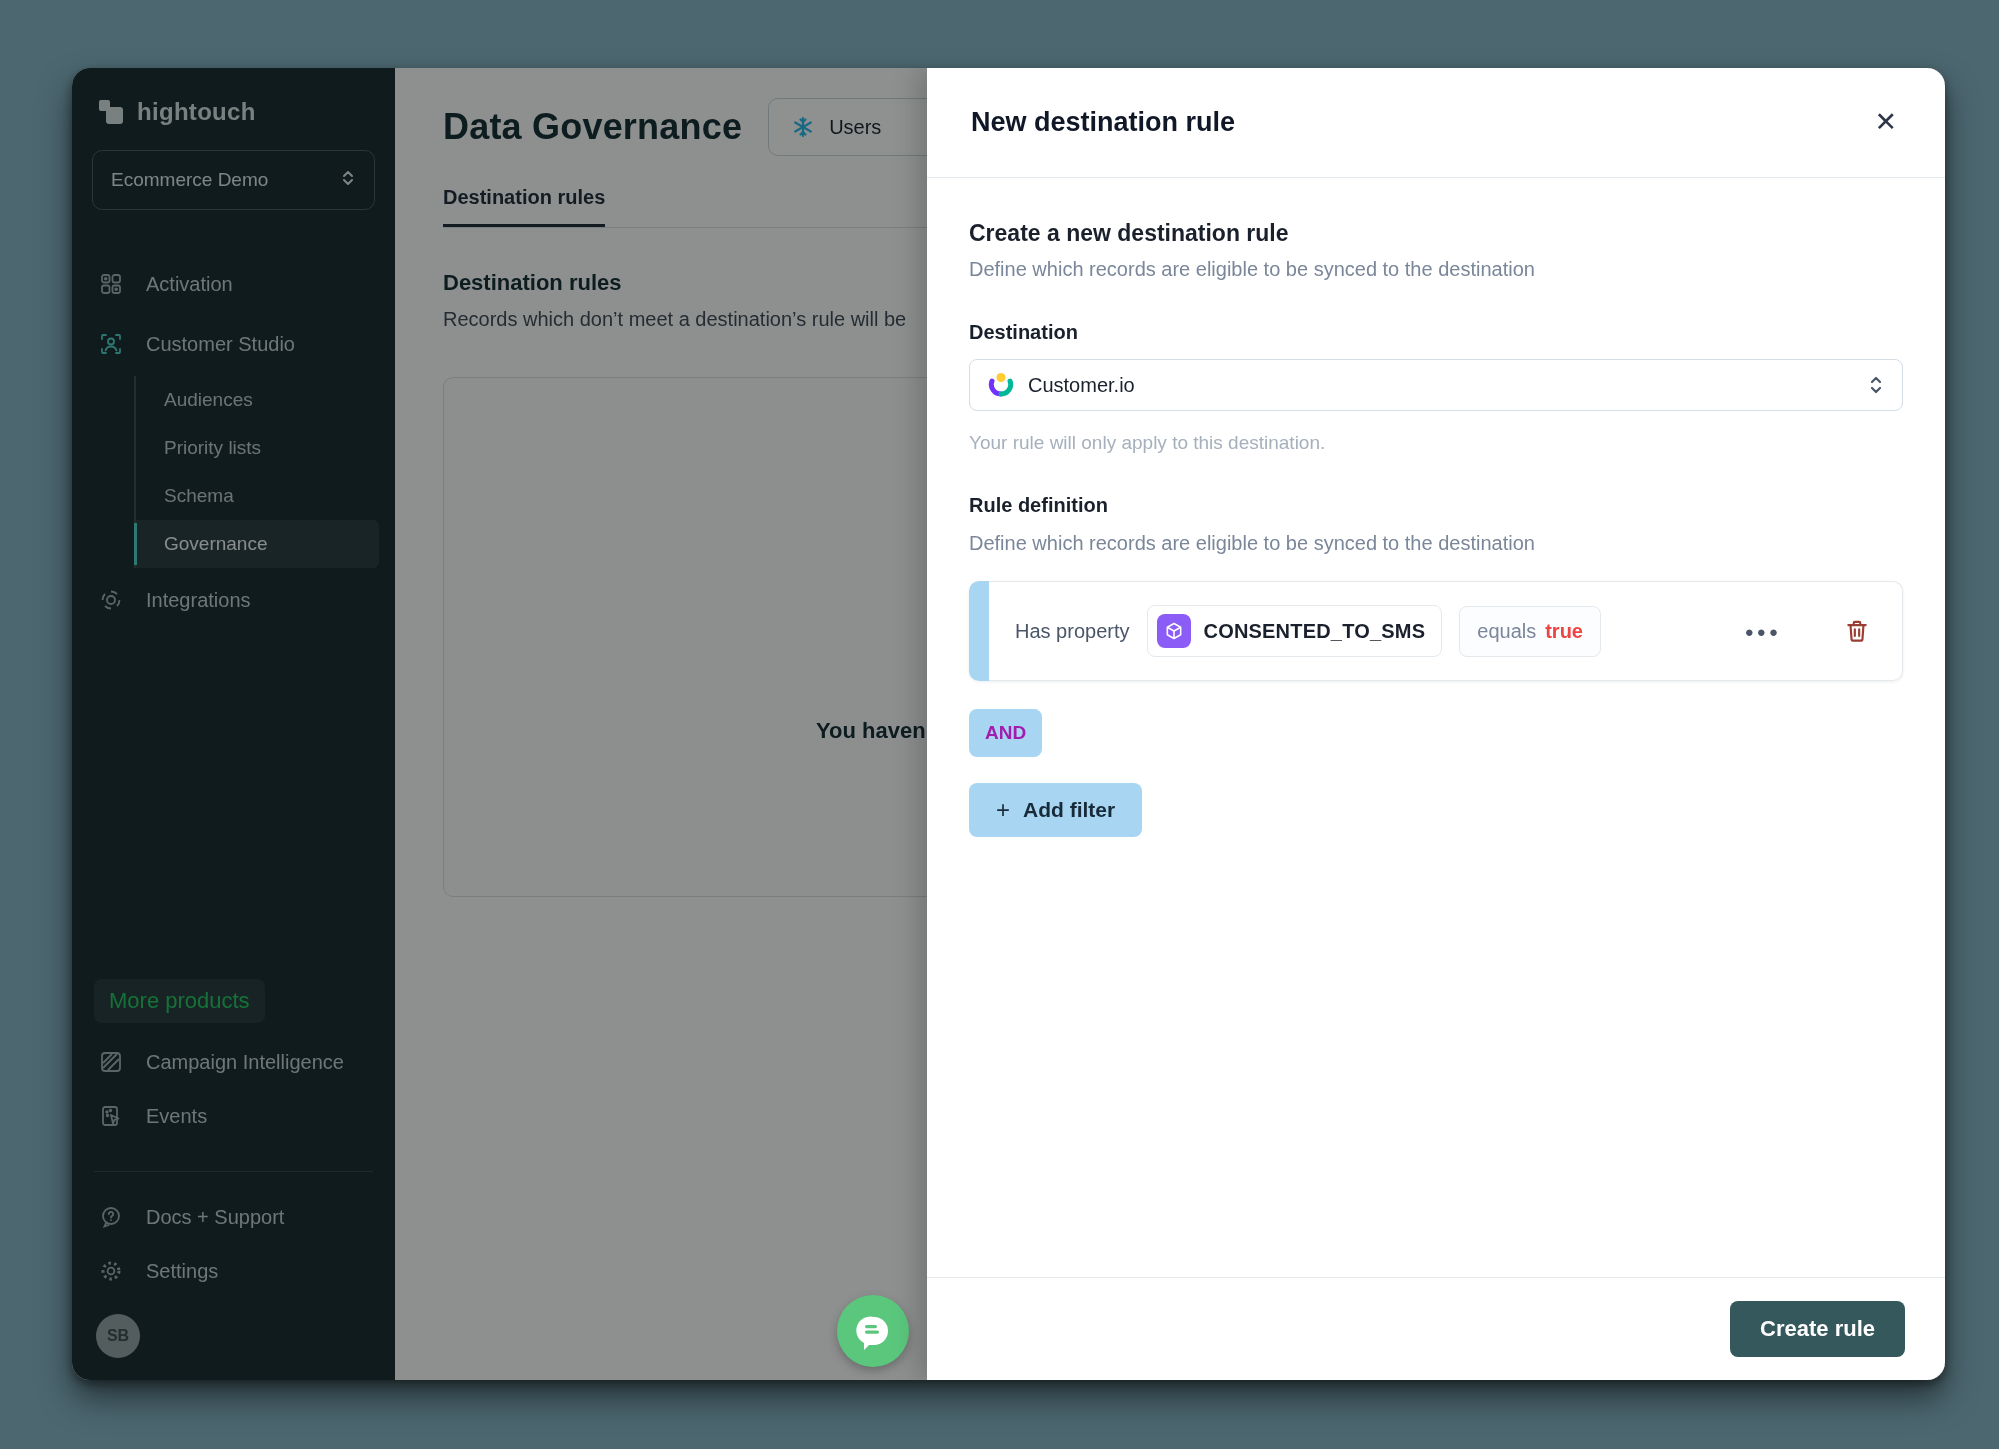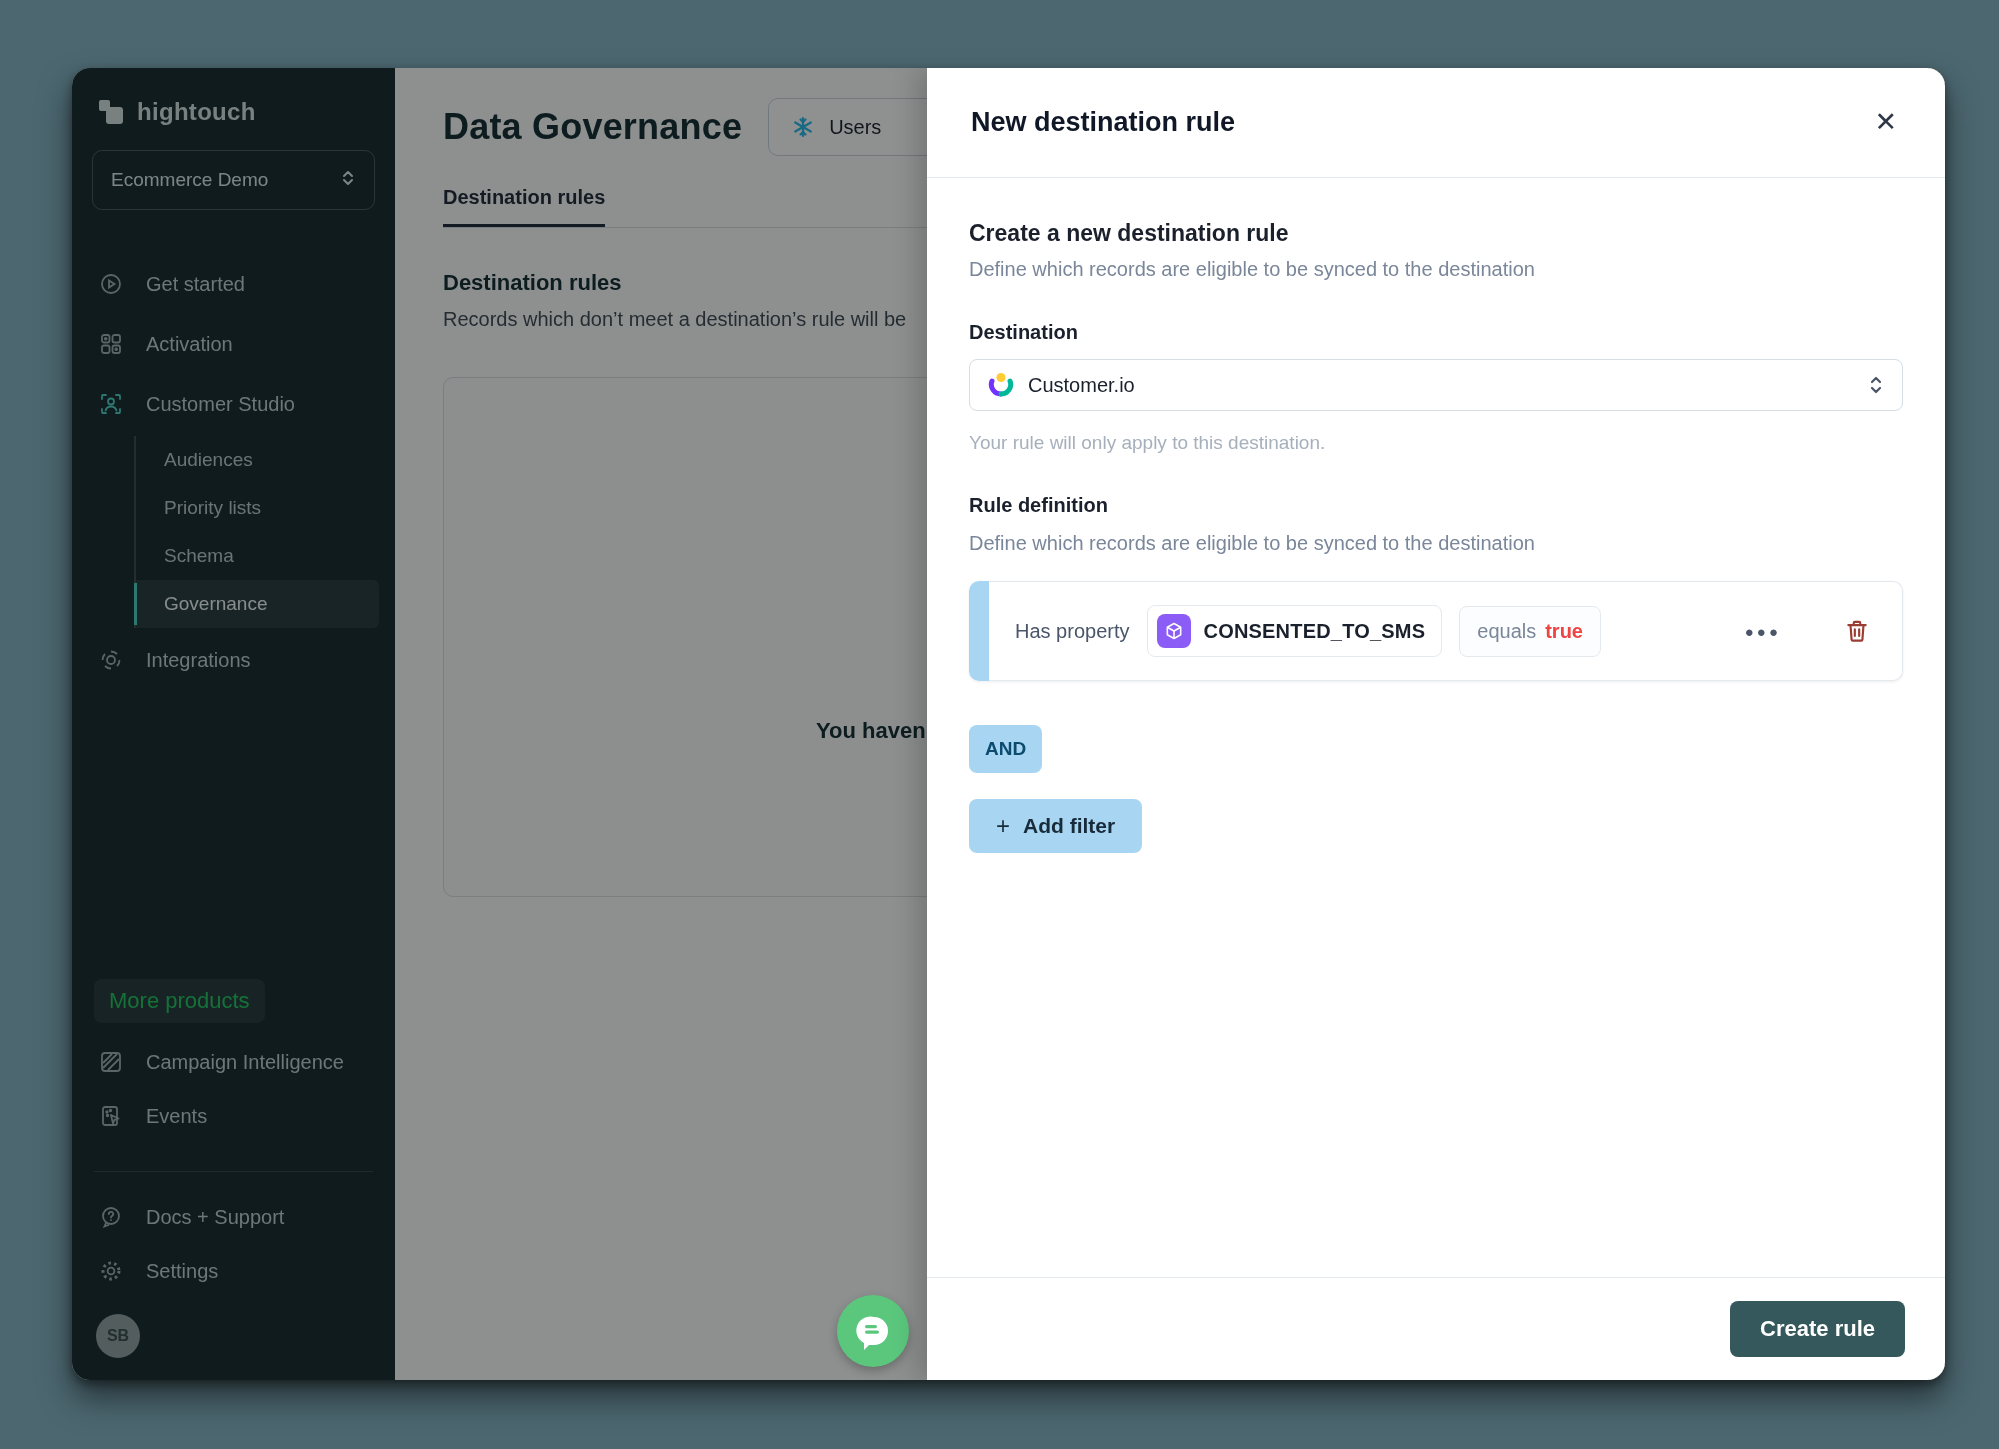--- a/index.html
+++ b/index.html
@@ -224,22 +224,22 @@
   }
   .op-value { font-weight: 700; color: #ef4444; }
   .rule-spacer { flex: 1; }
   .dots-btn {
     background: none; border: none; cursor: pointer;
     font-size: 15px; letter-spacing: 3px; color: #4A5568; font-weight: 700;
   }
   .trash-btn { background: none; border: none; cursor: pointer; margin-left: 34px; display: flex; }
 
   .and-chip {
-    display: inline-block; margin-top: 44px;
-    background: #A8D6F2; color: #0c4a6e;
+    display: inline-block; margin-top: 28px;
+    background: #A8D6F2; color: #a21caf;
     font-weight: 700; font-size: 19px;
     padding: 13px 16px; border-radius: 8px;
     cursor: pointer;
   }
   .add-filter-btn {
     display: inline-flex; align-items: center; gap: 13px;
     margin-top: 26px;
     background: #A8D6F2; color: #182B3A;
     font-weight: 700; font-size: 21px;
     padding: 15px 27px; border-radius: 8px;
@@ -282,29 +282,20 @@
         <span>Ecommerce Demo</span>
         <span class="ico">
           <svg width="16" height="20" viewBox="0 0 16 20" fill="none" stroke="#DEE8E8" stroke-width="2" stroke-linecap="round" stroke-linejoin="round">
             <polyline points="4,8 8,4 12,8"></polyline>
               <polyline points="4,12 8,16 12,12"></polyline>
           </svg>
         </span>
       </div>
 
       <nav class="nav">
-        <div class="nav-item">
-          <span class="ico">
-            <svg width="24" height="24" viewBox="0 0 24 24" fill="none" stroke="currentColor" stroke-width="1.8">
-              <circle cx="12" cy="12" r="9"></circle>
-                <path d="M10 8.5 L15.5 12 L10 15.5 Z"></path>
-            </svg>
-          </span>
-          <span>Get started</span>
-        </div>
 
         <div class="nav-item">
           <span class="ico">
             <svg width="24" height="24" viewBox="0 0 24 24" fill="none" stroke="currentColor" stroke-width="1.8">
               <rect x="3" y="3" width="7.5" height="7.5" rx="2"></rect>
                 <rect x="13.5" y="3" width="7.5" height="7.5" rx="2"></rect>
               <rect x="3" y="13.5" width="7.5" height="7.5" rx="2"></rect>
                 <rect x="13.5" y="13.5" width="7.5" height="7.5" rx="2"></rect>
               <circle cx="6.7" cy="6.7" r="0.9" fill="currentColor"></circle>
                 <circle cx="17.2" cy="17.2" r="0.9" fill="currentColor"></circle>

